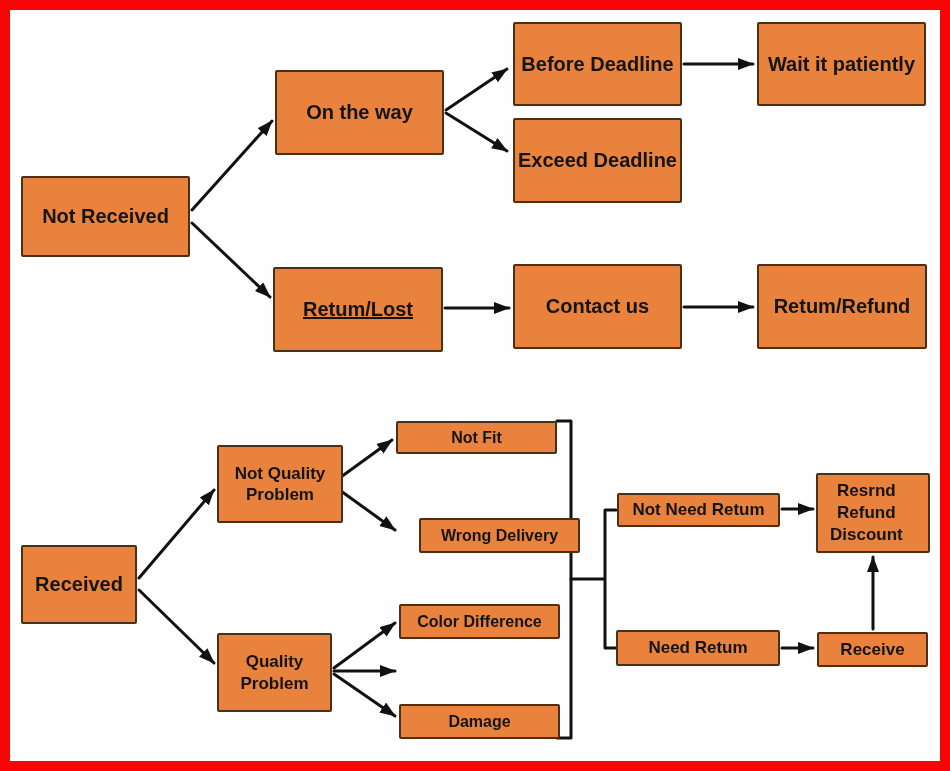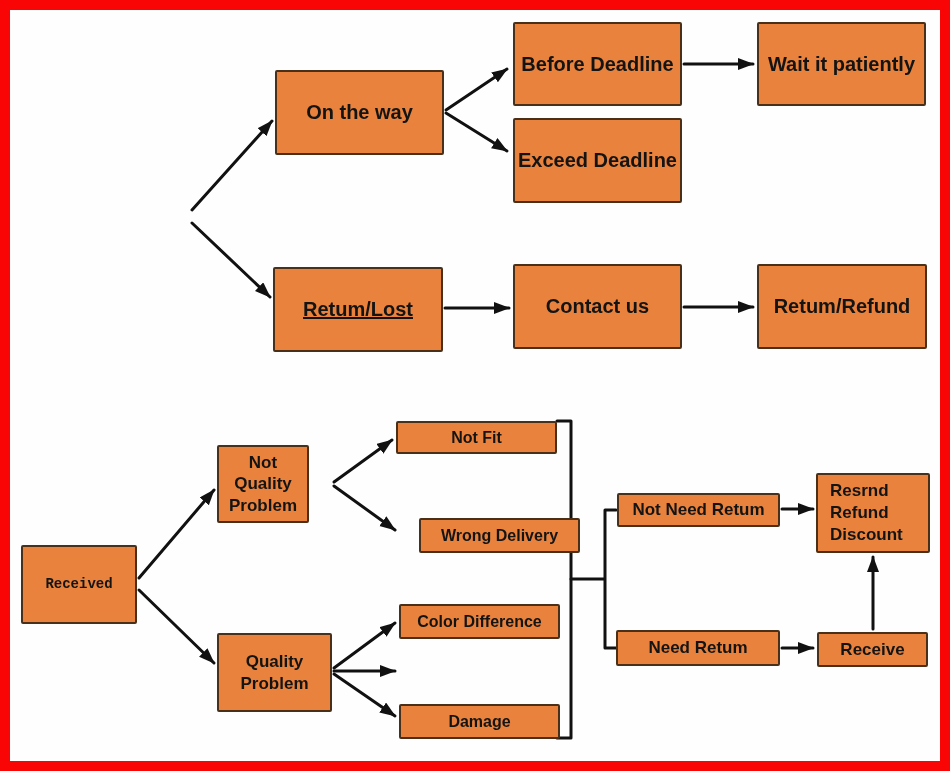--- a/index.html
+++ b/index.html
@@ -41,26 +41,26 @@
     text-align: center;
     background: var(--node_fill, #e8823c);
     border: 2px solid var(--node_border, #4a3018);
     border-radius: 2px;
     font-weight: bold;
     color: var(--text, #141414);
     white-space: pre-line;
     line-height: 1.25;
   }
   .fs-a { font-size: 20px; }
-  .fs-b { font-size: 14px; font-family: Liberation Mono, monospace; }
+  .fs-b { font-size: 20px; }
   .fs-c { font-size: 17px; }
   .fs-d { font-size: 16px; }
   .align-left {
     justify-content: flex-start;
-    text-align: left;
+    text-align: center;
     padding-left: 12px;
     line-height: 1.3;
   }
 </style>
 </head>
 <body>
 
 <div class="canvas">
 
   <svg class="edges" width="950" height="771" viewBox="0 0 950 771">
@@ -87,30 +87,31 @@
     <line class="edge" marker-end="url(#ah)" x1="334" y1="674" x2="395" y2="716"></line>
     <line class="edge" marker-end="url(#ah)" x1="782" y1="509" x2="813" y2="509"></line>
     <line class="edge" marker-end="url(#ah)" x1="782" y1="648" x2="813" y2="648"></line>
     <line class="edge" marker-end="url(#ah)" x1="873" y1="629" x2="873" y2="557"></line>
 
     <polyline class="edge" points="557,421 571,421 571,738 557,738"></polyline>
     <line class="edge" x1="571" y1="579" x2="604" y2="579"></line>
     <polyline class="edge" points="616,510 605,510 605,648 616,648"></polyline>
   </svg>
 
+  <div class="node fs-a" style="left:21px; top:176px; width:169px; height:81px;">Not Received</div>
   <div class="node fs-a" style="left:275px; top:70px; width:169px; height:85px;">On the way</div>
   <div class="node fs-a" style="left:513px; top:22px; width:169px; height:84px;">Before Deadline</div>
   <div class="node fs-a" style="left:513px; top:118px; width:169px; height:85px;">Exceed Deadline</div>
   <div class="node fs-a" style="left:757px; top:22px; width:169px; height:84px;">Wait it patiently</div>
   <div class="node fs-a" style="left:273px; top:267px; width:170px; height:85px;text-decoration:underline;">Retum/Lost</div>
   <div class="node fs-a" style="left:513px; top:264px; width:169px; height:85px;">Contact us</div>
   <div class="node fs-a" style="left:757px; top:264px; width:170px; height:85px;">Retum/Refund</div>
 
   <div class="node fs-b" style="left:21px; top:545px; width:116px; height:79px;">Received</div>
-  <div class="node fs-c" style="left:217px; top:445px; width:92px; height:78px;">Not Quality
+  <div class="node fs-c" style="left:217px; top:445px; width:126px; height:78px;">Not Quality
 Problem</div>
   <div class="node fs-c" style="left:217px; top:633px; width:115px; height:79px;">Quality
 Problem</div>
   <div class="node fs-d" style="left:396px; top:421px; width:161px; height:33px;">Not Fit</div>
   <div class="node fs-d" style="left:419px; top:518px; width:161px; height:35px;">Wrong Delivery</div>
   <div class="node fs-d" style="left:399px; top:604px; width:161px; height:35px;">Color Difference</div>
   <div class="node fs-d" style="left:399px; top:704px; width:161px; height:35px;">Damage</div>
   <div class="node fs-c" style="left:617px; top:493px; width:163px; height:34px;">Not Need Retum</div>
   <div class="node fs-c align-left" style="left:816px; top:473px; width:114px; height:80px;">Resrnd
 Refund

